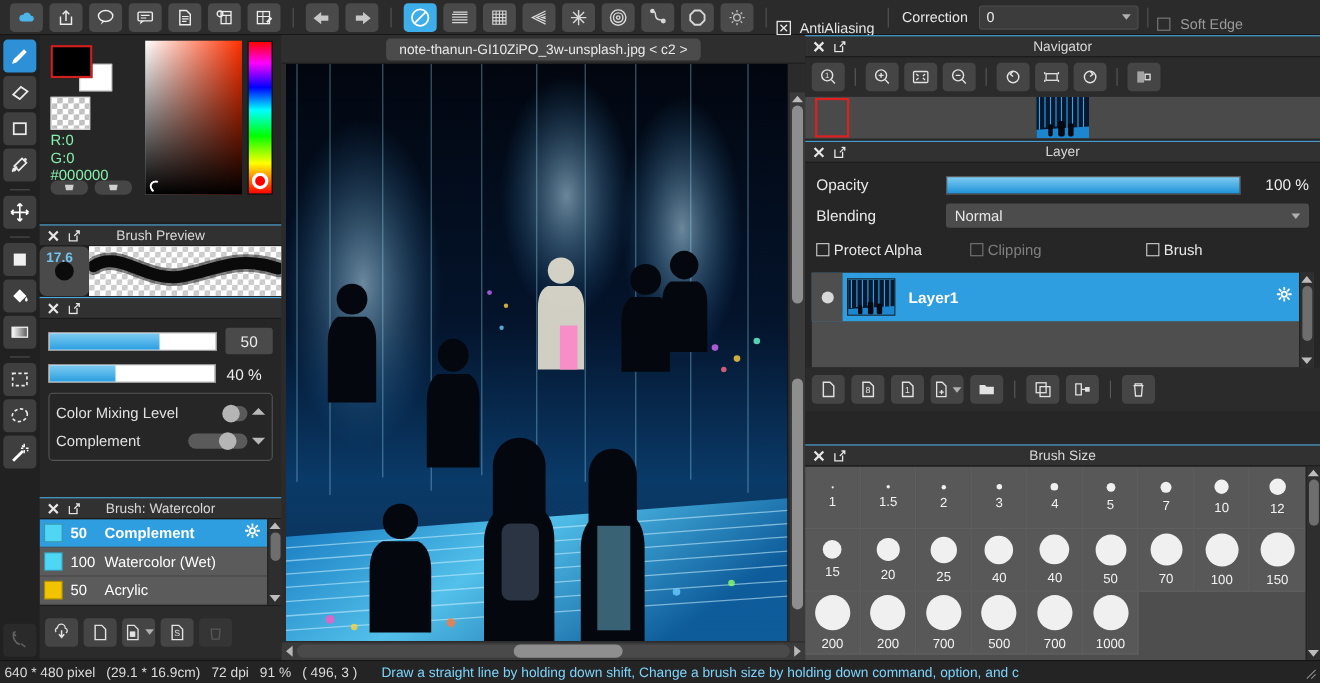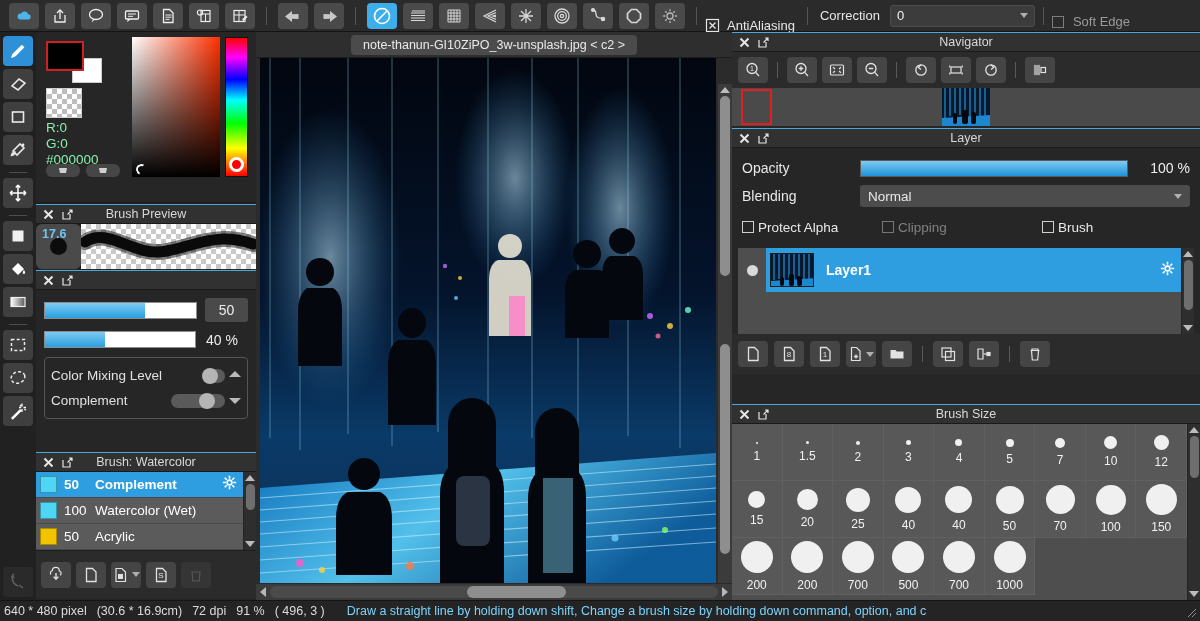--- a/index.html
+++ b/index.html
@@ -1297,21 +1297,21 @@
         <span class="vs-arrow-u"></span>
         <span class="vs-thumb" style="height:42px"></span>
         <span class="vs-space"></span>
         <span class="vs-arrow-d"></span>
       </div>
     </div>
   </div>
 
   <div class="statusbar">
     <span>640 * 480 pixel</span>
-    <span>(30.6 * 16.9cm)</span>
+    <span>(29.1 * 16.9cm)</span>
     <span>72 dpi</span>
     <span>91 %</span>
     <span>( 496, 3 )</span>
     <span class="sb-hint">Draw a straight line by holding down shift, Change a brush size by holding down command, option, and c</span>
     <span class="resize-grip">
       <svg width="14" height="14" viewBox="0 0 14 14" stroke="#8f8f8f" stroke-width="1">
           <path d="M12 4L4 12M12 8l-4 4"></path>
         </svg>
     </span>
   </div>

